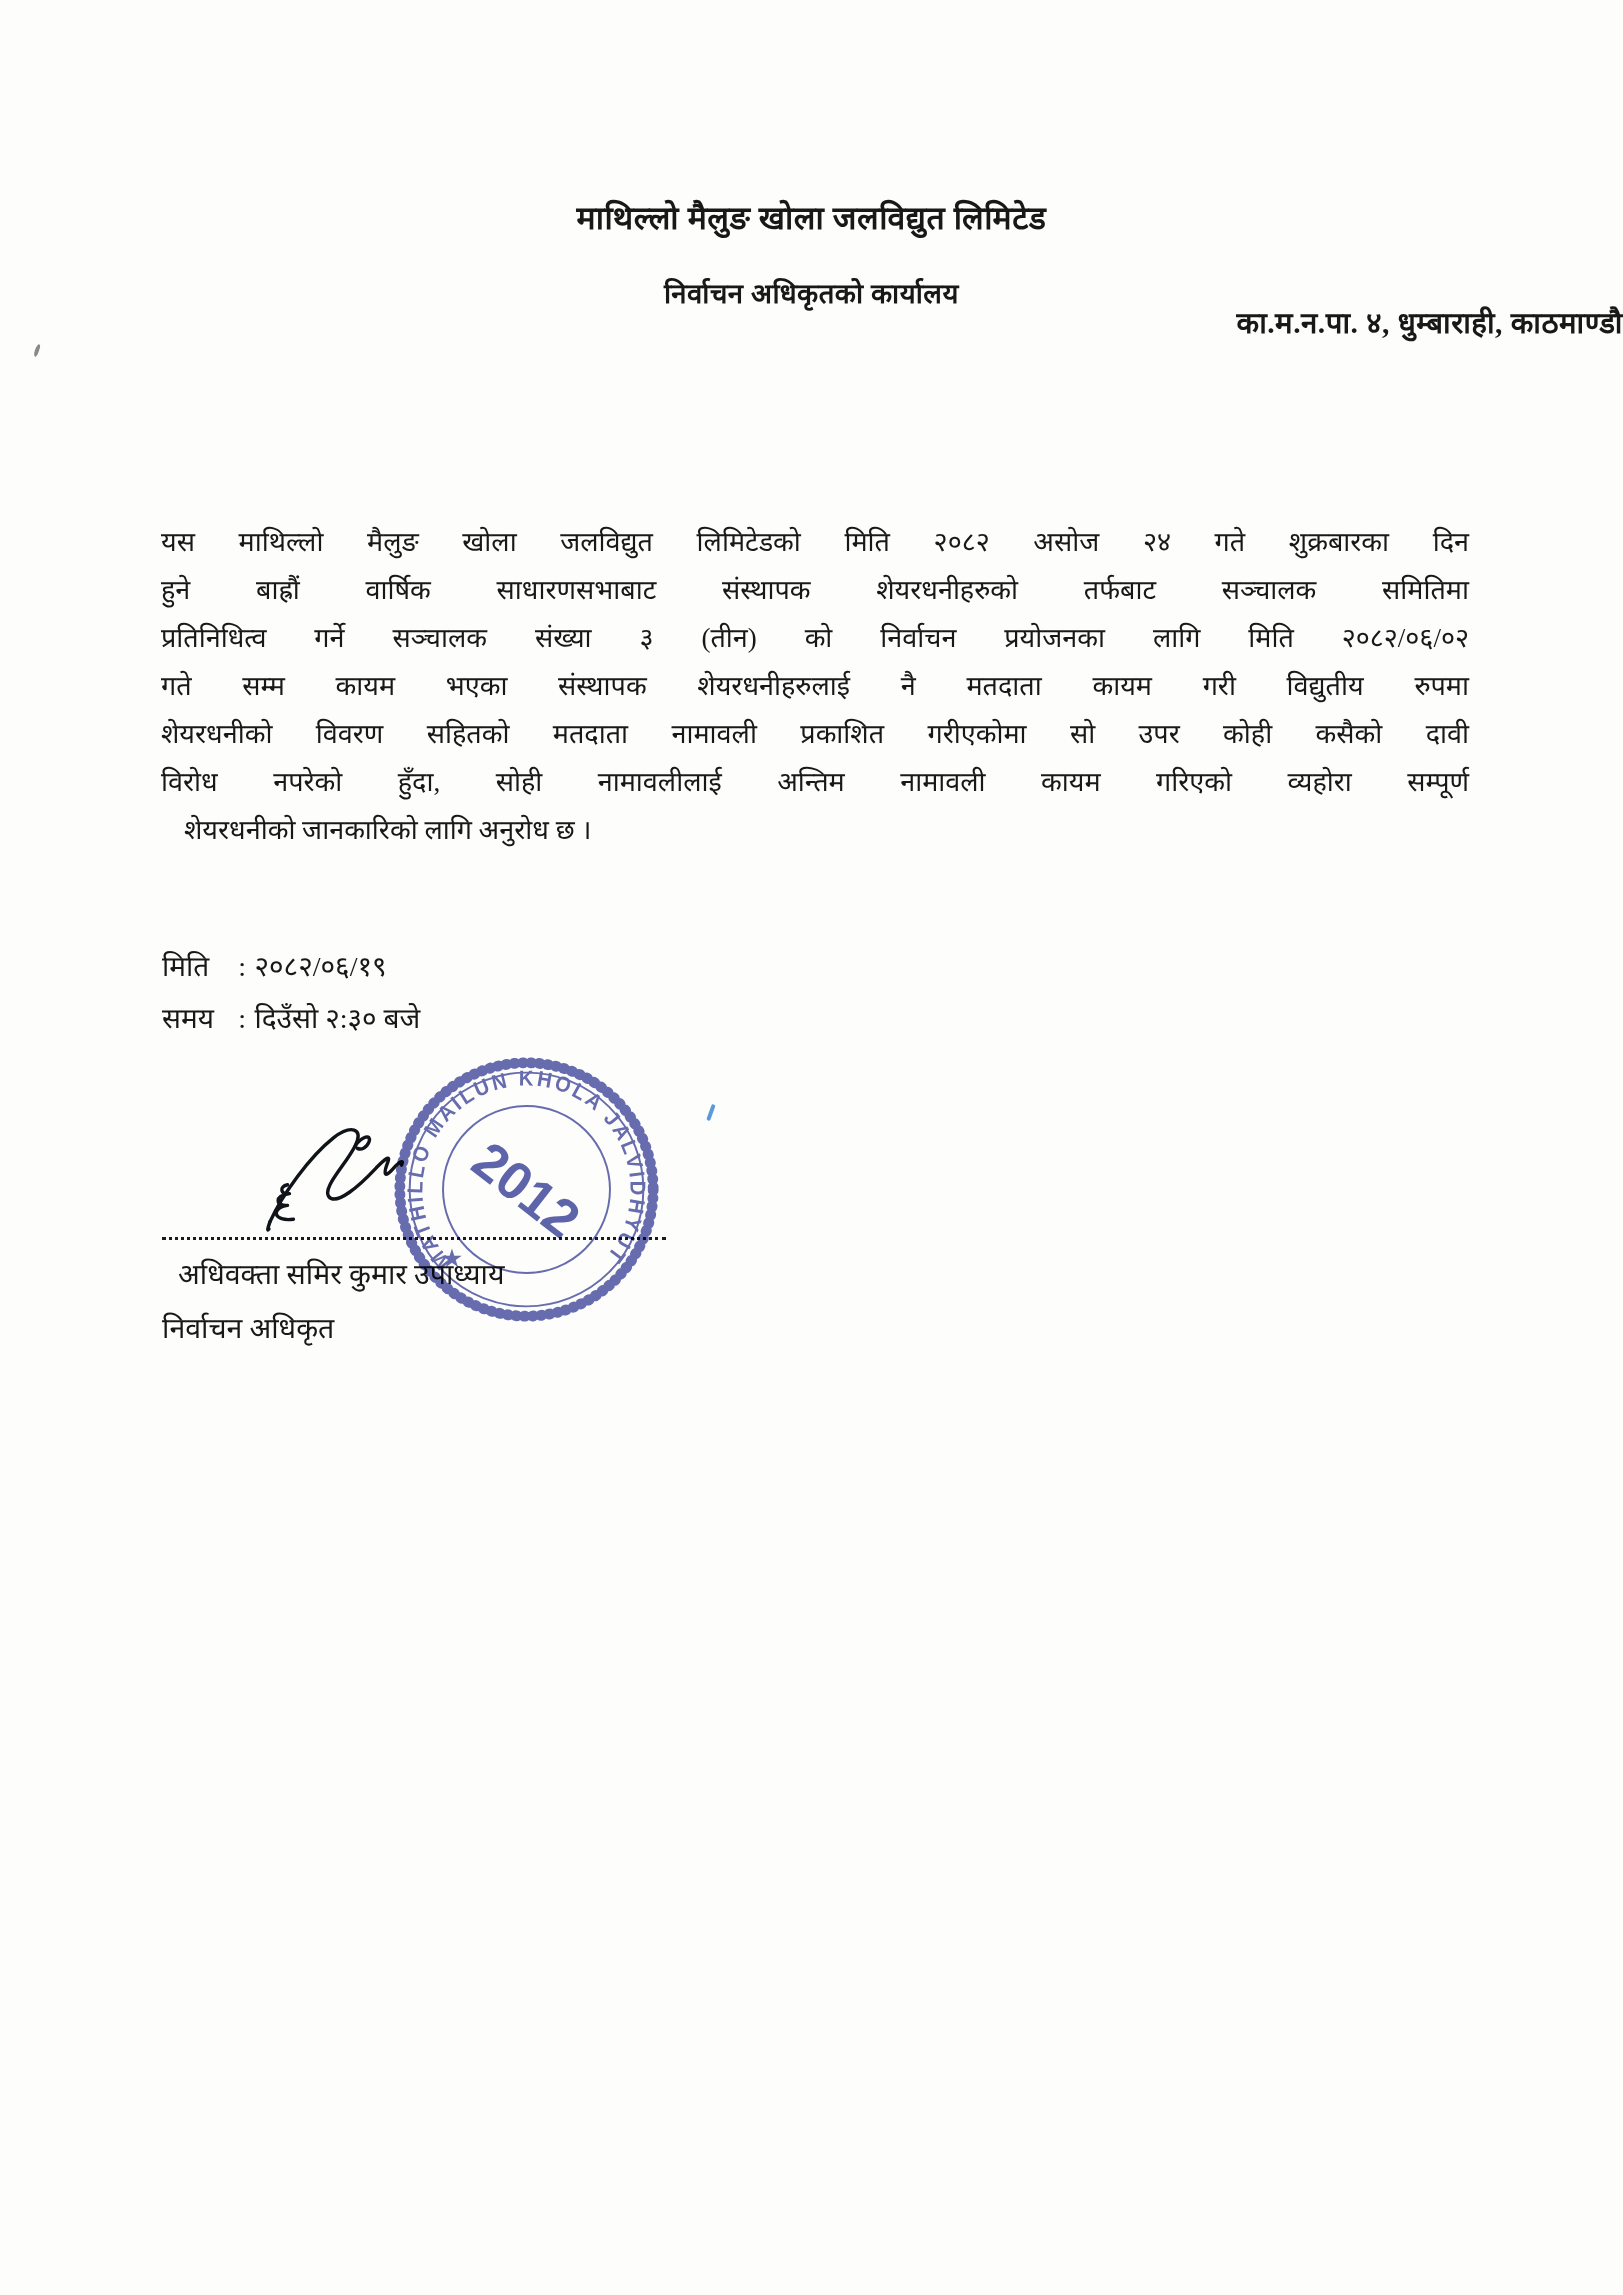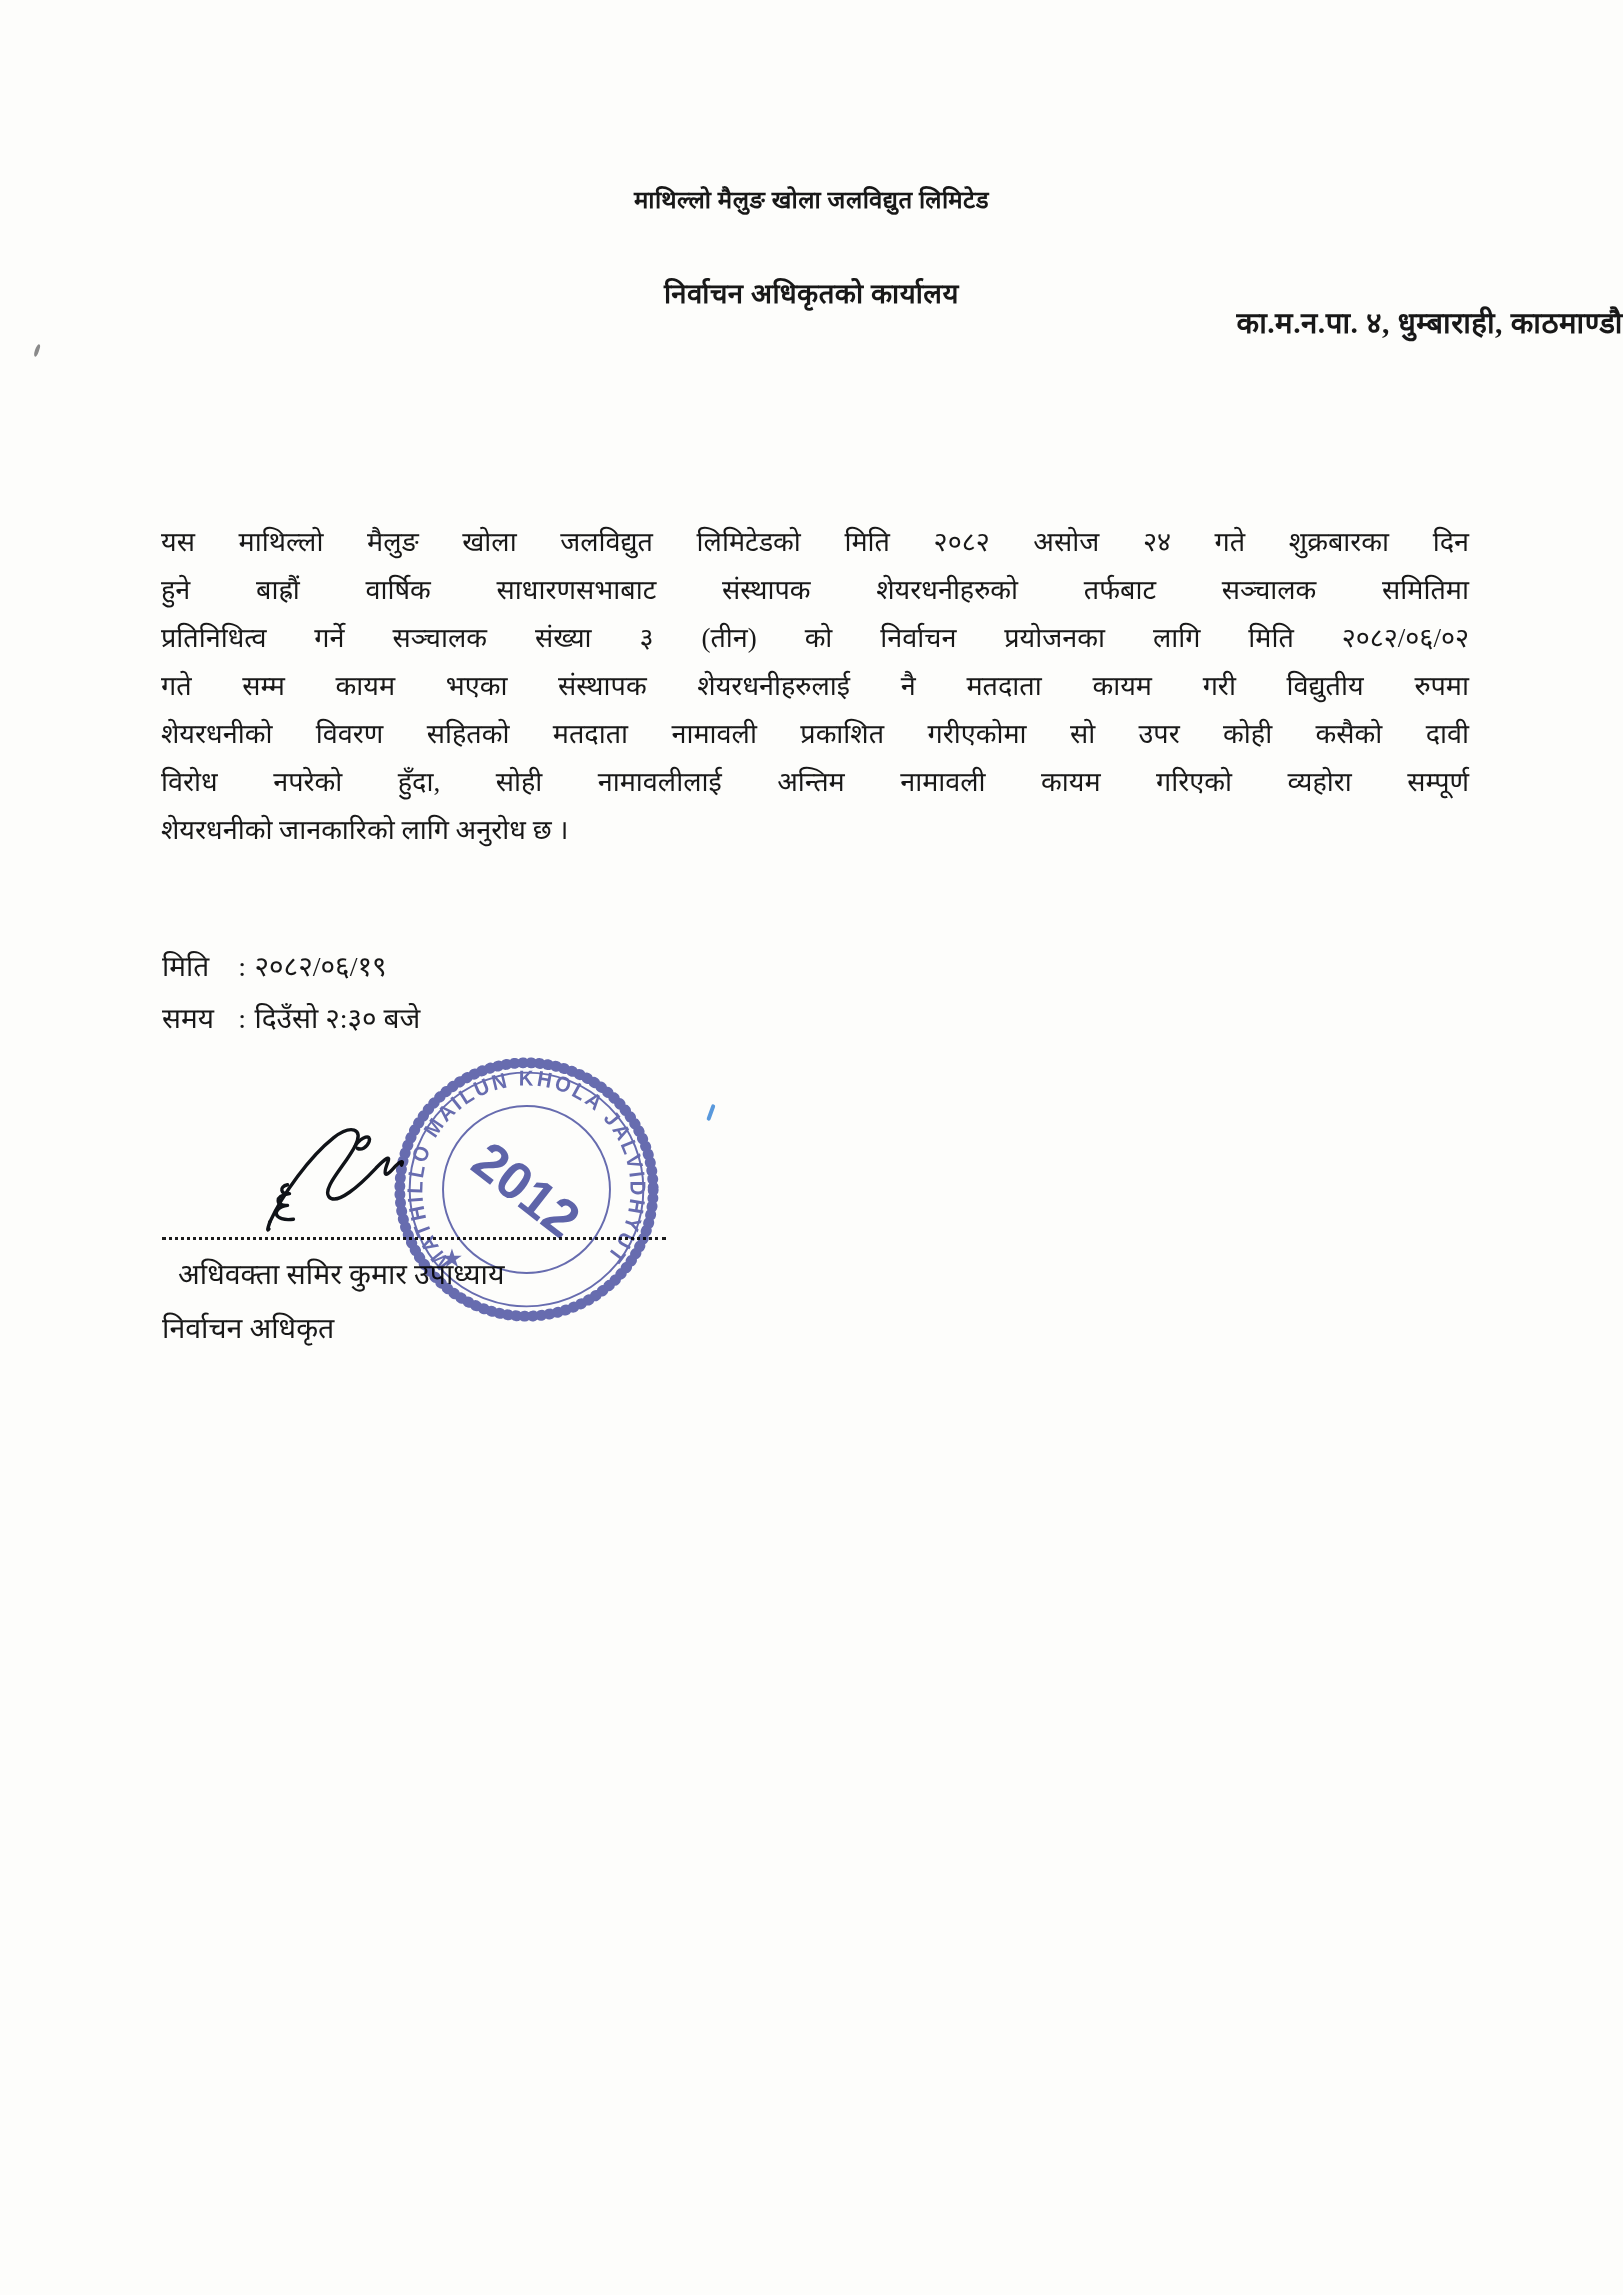--- a/index.html
+++ b/index.html
@@ -7,30 +7,30 @@
     position:relative;
     width:1623px;height:2295px;
     background:#fdfdfb;
     font-family:"Liberation Serif","DejaVu Serif",serif;
     color:#181818;
     overflow:hidden;
   }
   .abs{position:absolute;}
   
   .hdr{left:0;width:100%;text-align:center;font-weight:700;letter-spacing:0.5px;}
-  .hdr-company{top:182px;font-size:24px;}
+  .hdr-company{top:195px;font-size:32px;}
   .hdr-office{top:254px;font-size:27.5px;margin-top:20px;}
   .hdr-address{top:302px;font-size:29.4px;text-align:right;}
   
   .subject{top:428px;left:0;width:100%;text-align:center;font-size:30px;font-weight:700;}
   .subject .u{border-bottom:2.5px solid #161616;padding-bottom:4.9px;}
   
   .body-block{top:518px;left:161px;width:1308px;font-size:27px;font-weight:500;}
   .body-line{line-height:48px;height:48px;text-align:justify;text-align-last:justify;white-space:nowrap0;}
-  .body-line.last{text-align:center;text-align-last:left;}
+  .body-line.last{text-align:center;text-align-last:left;margin-left:23px;}
   
   .meta-line{left:162px;font-size:28px;font-weight:500;}
   .meta-date{top:946px;}
   .meta-time{top:998px;}
   .meta-label{display:inline-block;width:68px;}
   .meta-colon{display:inline-block;width:24.5px;text-align:center;}
   
   .dotline{top:1226px;left:162px;width:504px;height:10.8px;border-bottom:3.9px dotted #1c1c1c;}
   
   .sig-name{top:1254px;left:178px;font-size:28.5px;font-weight:500;}

